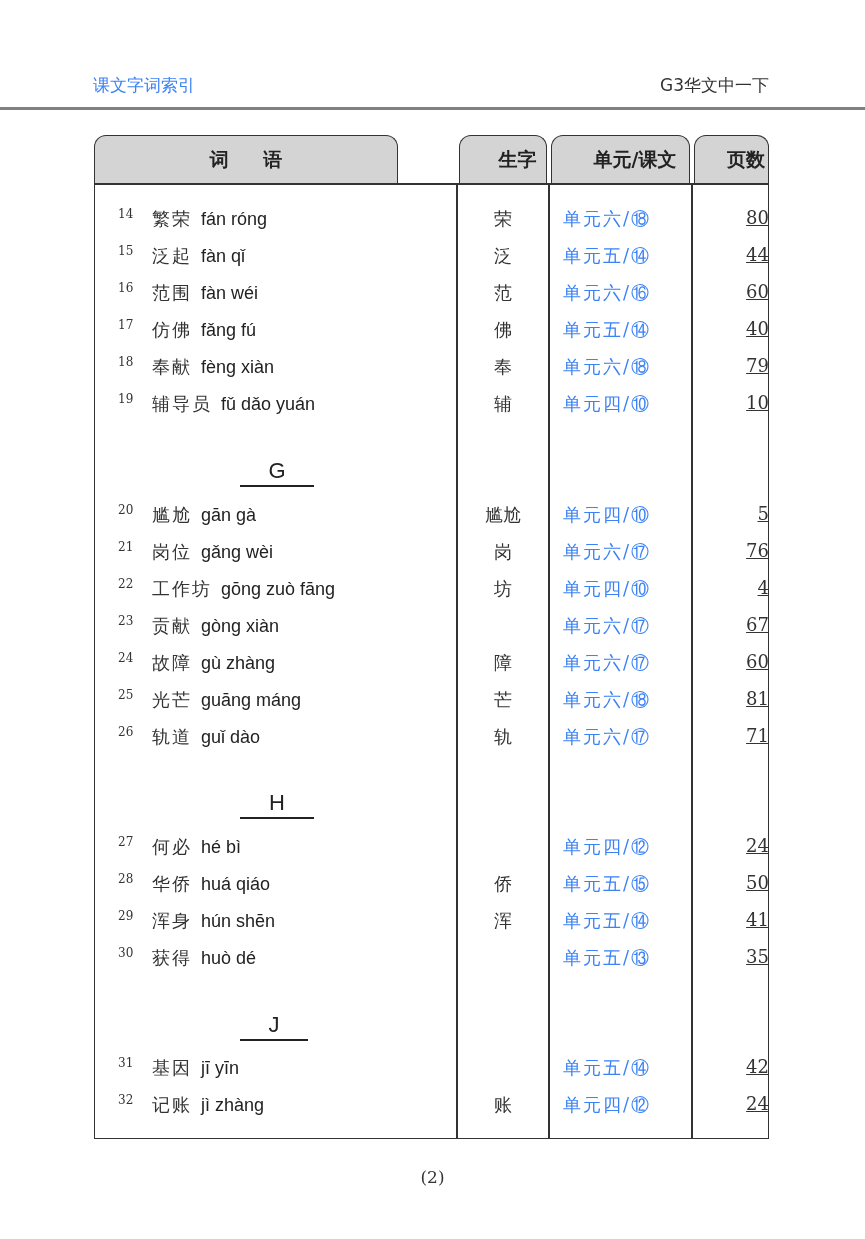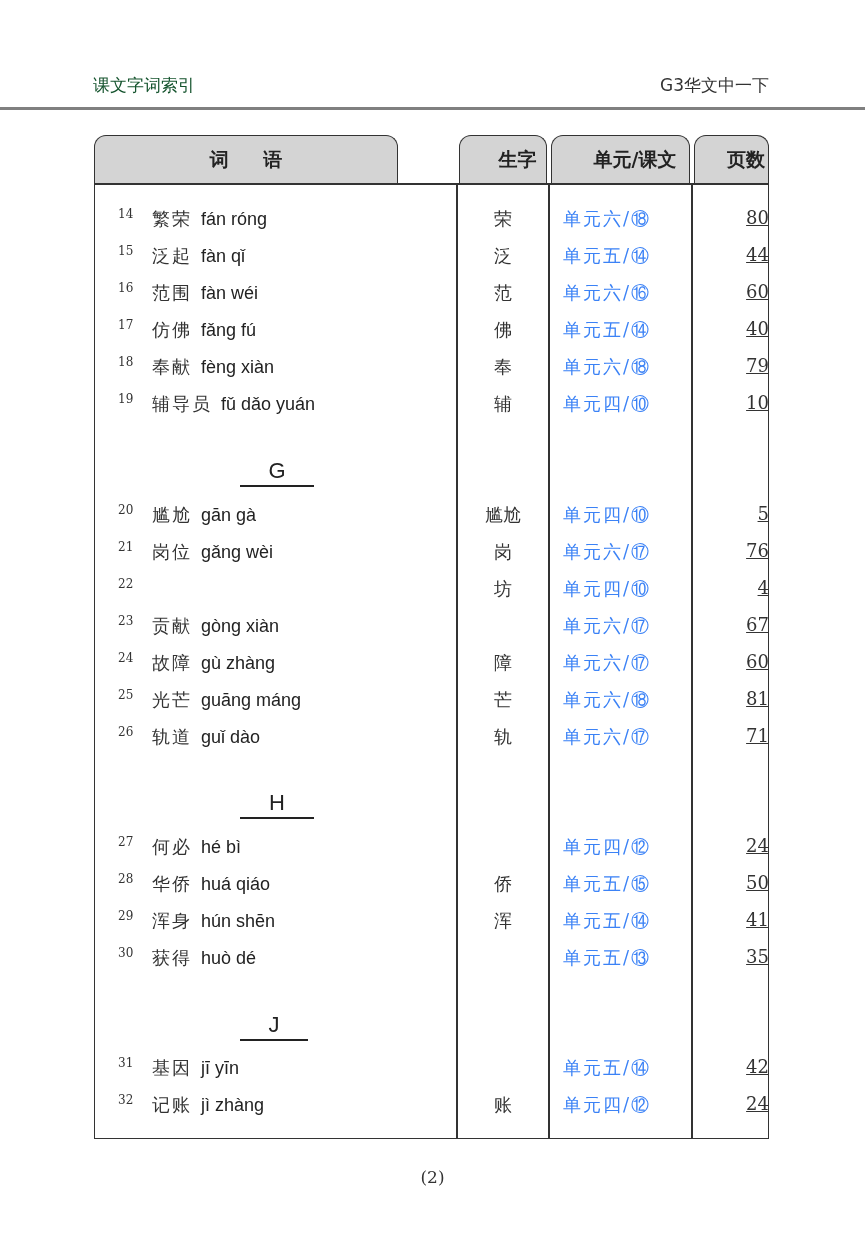--- a/index.html
+++ b/index.html
@@ -1,21 +1,21 @@
 <!DOCTYPE html>
 <html><head>
 <meta charset="utf-8">
 <style>
   html, body { margin:0; padding:0; }
   body {
     width:865px; height:1239px; background:#ffffff; position:relative; overflow:hidden;
     font-family:"DejaVu Serif", serif; color:#222;
   }
   .page-header { position:absolute; left:0; top:0; width:865px; height:112px; }
-  .hdr-left { position:absolute; left:93px; top:74px; font-family:"DejaVu Sans", sans-serif; font-size:17px; color:#14532d; }
+  .hdr-left { position:absolute; left:93px; top:74px; font-family:"DejaVu Sans", sans-serif; font-size:17px; color:#3b82f6; }
   .hdr-right { position:absolute; right:96px; top:74px; font-family:"DejaVu Sans", sans-serif; font-size:17px; color:#333; }
   .hdr-rule { position:absolute; left:0; top:107px; width:865px; height:3px; background:#808080; }
 
   .tab { position:absolute; top:135px; height:48px; background:#d4d4d4; border:1.5px solid #333; border-bottom:none;
          border-radius:12px 12px 0 0; box-sizing:border-box; display:flex; align-items:center; justify-content:center;
          font-family:"DejaVu Sans", sans-serif; font-weight:bold; font-size:19px; color:#222;padding-left:29px; }
   .tab-1 { left:94px; width:304px; letter-spacing:14px; padding-left:14px; }
   .tab-2 { left:459px; width:88px; }
   .tab-3 { left:551px; width:139px; }
   .tab-4 { left:694px; width:75px; }
@@ -111,20 +111,21 @@
 </div>
 <div class="row" style="top:536px">
   <span class="num">21</span>
   <span class="word"><span>岗位</span><span class="pinyin">gǎng wèi</span></span>
   <span class="char">岗</span>
   <span class="unit">单元六/⑰</span>
   <span class="page">76</span>
 </div>
 <div class="row" style="top:573px">
   <span class="num">22</span>
+  <span class="word"><span>工作坊</span><span class="pinyin">gōng zuò fāng</span></span>
   <span class="char">坊</span>
   <span class="unit">单元四/⑩</span>
   <span class="page">4</span>
 </div>
 <div class="row" style="top:610px">
   <span class="num">23</span>
   <span class="word"><span>贡献</span><span class="pinyin">gòng xiàn</span></span>
   <span class="char"></span>
   <span class="unit">单元六/⑰</span>
   <span class="page">67</span>

